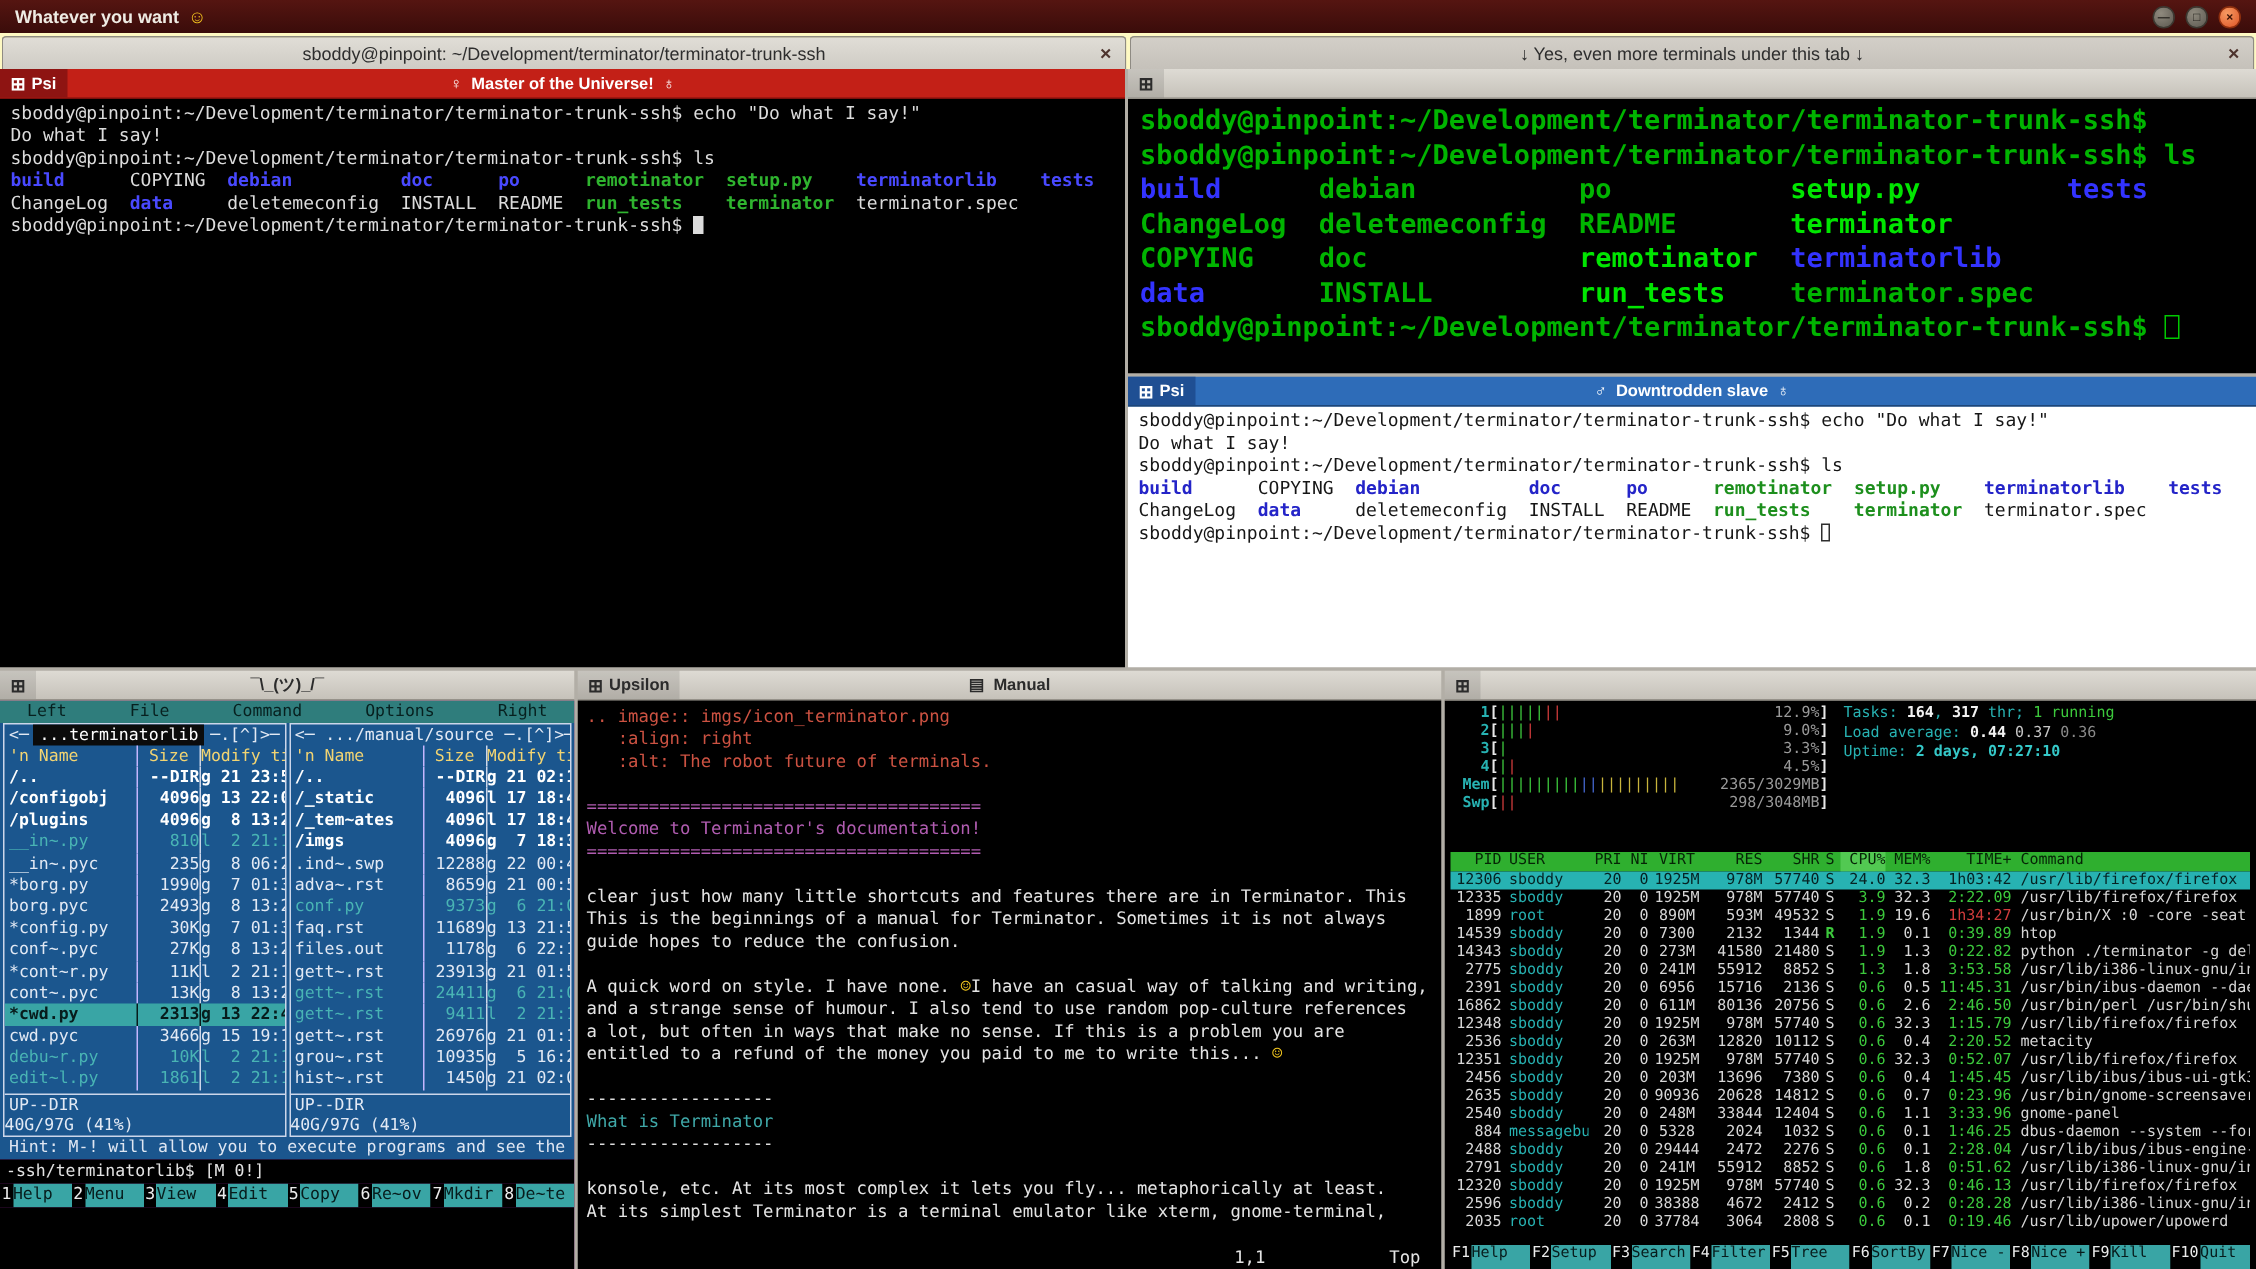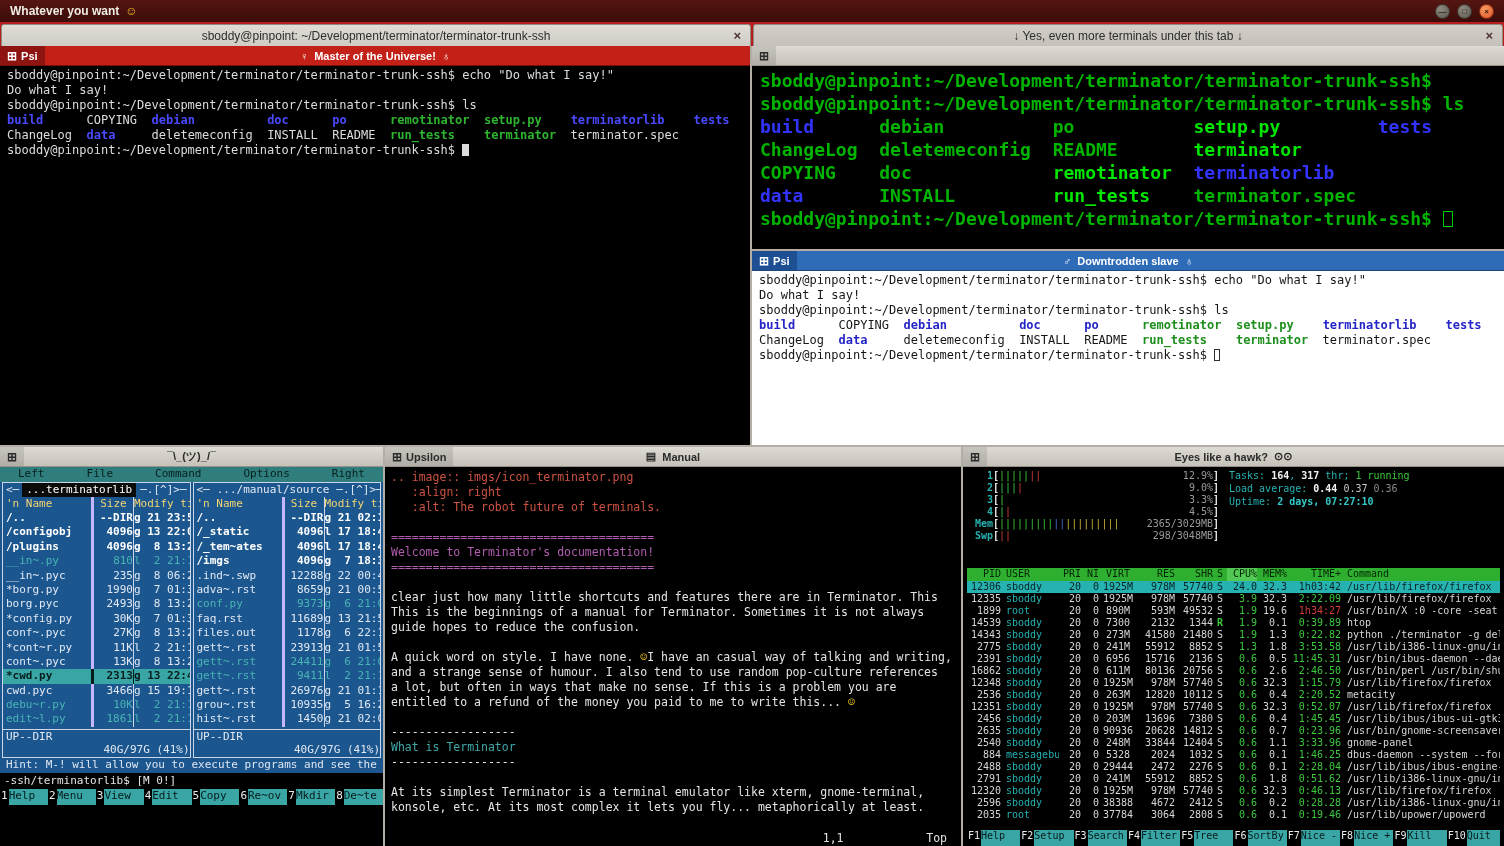--- a/index.html
+++ b/index.html
@@ -7,21 +7,21 @@
 body{position:relative;background:#b2aea6;font-family:"Liberation Sans",sans-serif;overflow:hidden}
 
 
 #win-titlebar{position:absolute;left:0;top:0;width:1504px;height:22px;background:linear-gradient(#551511,#3a0c0a);display:flex;align-items:center;padding:0 10px;color:#efece4;font-size:12px;font-weight:bold}
 #win-smiley{color:#f2c21e;margin-left:6px}
 #win-controls{margin-left:auto;display:flex;gap:7px;align-items:center}
 .wbtn{width:15px;height:15px;border-radius:50%;background:radial-gradient(circle at 35% 30%,#8f8a7e,#5c5850);border:1px solid #3c3831;display:flex;align-items:center;justify-content:center;font-size:8px;color:#26231e}
 .wbtn.close{background:radial-gradient(circle at 35% 30%,#f79a62,#dd5426);border-color:#8e2f0e;color:#3c1204}
 
 
-#tabbar{position:absolute;left:0;top:22px;width:1504px;height:24px;background:#b91c1c;display:flex;gap:2px;padding:2px 1px 0}
+#tabbar{position:absolute;left:0;top:22px;width:1504px;height:24px;background:#fef9c3;display:flex;gap:2px;padding:2px 1px 0}
 .tab{flex:1;position:relative;display:flex;align-items:center;justify-content:center;font-size:12px;color:#2e2e2e;background:linear-gradient(#d3cfc8,#c5c1ba);border:1px solid #8f8b83;border-bottom:none;border-radius:3px 3px 0 0;overflow:hidden}
 .tab.active{background:linear-gradient(#e0ddd6,#cfccc5)}
 .tab-close{position:absolute;right:9px;font-size:13px;color:#4e342e;font-weight:bold}
 
 
 .pane{position:absolute;display:flex;flex-direction:column;overflow:hidden}
 #pane-master{left:0;top:46px;width:750px;height:399px}
 #pane-magoo{left:752px;top:46px;width:752px;height:203px}
 #pane-slave{left:752px;top:251px;width:752px;height:194px}
 #pane-mc{left:0;top:447px;width:383px;height:399px}
@@ -57,31 +57,31 @@
 #mc-menubar{height:15px;flex:none;background:#2f7d7c;color:#07201f;display:flex;justify-content:space-between;padding:0 18px;align-items:center}
 #mc-main{background:#1b568e;padding:0 2px;flex:none}
 .mc-panels{display:flex;gap:2px;height:276px}
 .mc-panel{flex:1;border:1px solid #ccd6ea;display:flex;flex-direction:column;overflow:hidden}
 .mc-pathband{height:14px;flex:none;display:flex;align-items:center;gap:3px;padding:0 3px;white-space:pre;overflow:hidden}
 .mc-path{padding:12px 4px}
 .mc-path.active{background:#0b0b0b;color:#fff}
 .mc-suffix{margin-left:auto}
 .mc-cols{display:flex;height:14px;flex:none;color:#f2d472}
 .rn{width:88px;padding-left:3px;overflow:hidden;white-space:pre}
-.rs{width:42px;text-align:right;overflow:hidden;border-left:3px solid #c4b5fd;white-space:pre}
+.rs{width:42px;text-align:right;overflow:hidden;border-left:1px solid #c4b5fd;white-space:pre}
 .rt{flex:1;text-align:right;padding-right:3px;overflow:hidden;border-left:1px solid #ccd6ea;white-space:pre}
 .mc-cols .rs,.mc-cols .rt{text-align:center}
 .mc-rows{flex:1;overflow:hidden}
 .mc-row{display:flex;height:14.4px}
 .mc-row.dir{color:#fff;font-weight:bold}
 .mc-row.teal{color:#49b4b4}
 .mc-row.sel{background:#39a5a5;color:#071c1c;font-weight:bold}
 .mc-row.sel .rs,.mc-row.sel .rt{border-left-color:#071c1c}
 .mc-mini{height:14px;flex:none;border-top:1px solid #ccd6ea;padding-left:3px}
-.mc-free{height:14px;flex:none;text-align:right}
+.mc-free{height:14px;flex:none;text-align:left}
 #mc-hint{height:15px;color:#dfe6f2;padding-left:4px;display:flex;align-items:center;white-space:pre}
 #mc-cmdline{height:16px;flex:none;background:#000;color:#e4e4e4;display:flex;align-items:center;padding-left:4px;white-space:pre}
 #mc-keybar,#htop-keybar{height:16px;flex:none;background:#000;display:flex}
 .kb-item{flex:1;display:flex;overflow:hidden}
 .kb-key{color:#ececec;padding:0 1px}
 .kb-label{flex:1;background:#39a5a5;color:#071c1c}
 #mc-filler{flex:1;background:#000}
 
 
 #vim-body{background:#000;position:relative}
@@ -501,38 +501,34 @@
         <div class="tl">&nbsp;</div>
         <div class="tl"><span>A quick word on style. I have none. </span><span class="sg-emo">☺</span><span>I have an casual way of talking and writing,</span></div>
         <div class="tl"><span>and a strange sense of humour. I also tend to use random pop-culture references</span></div>
         <div class="tl"><span>a lot, but often in ways that make no sense. If this is a problem you are</span></div>
         <div class="tl"><span>entitled to a refund of the money you paid to me to write this... </span><span class="sg-emo">☺</span></div>
         <div class="tl">&nbsp;</div>
         <div class="tl"><span>------------------</span></div>
         <div class="tl"><span class="sg-cyn">What is Terminator</span></div>
         <div class="tl"><span>------------------</span></div>
         <div class="tl">&nbsp;</div>
+        <div class="tl"><span>konsole, etc. At its most complex it lets you fly... metaphorically at least.</span></div>
         <div class="tl"><span>At its simplest Terminator is a terminal emulator like xterm, gnome-terminal,</span></div>
-        <div class="tl"><span>konsole, etc. At its most complex it lets you fly... metaphorically at least.</span></div>
       </div>
     <div id="vim-status">
       <span id="vim-ruler">1,1</span>
       <span id="vim-top">Top</span>
     </div>
   </div>
 </div>
 
 <div class="pane" id="pane-htop">
   <div class="ptitle">
     <span class="chip">
       <span class="grid-icon">⊞</span>
-    </span>
-    <span class="center">
-      <span>Eyes like a hawk?</span>
-      <span>⊙⊙</span>
     </span>
   </div>
   <div class="pbody" id="htop-body">
     <div id="htop-top">
       <div id="htop-meters">
           <div class="m-row"><span class="m-lbl">1</span><span class="m-br">[</span><span class="m-box"><span class="m-bars"><span class="bar-g">|||||</span><span class="bar-r">||</span></span><span class="m-text">12.9%</span></span><span class="m-br">]</span></div>
           <div class="m-row"><span class="m-lbl">2</span><span class="m-br">[</span><span class="m-box"><span class="m-bars"><span class="bar-g">|||</span><span class="bar-r">|</span></span><span class="m-text">9.0%</span></span><span class="m-br">]</span></div>
           <div class="m-row"><span class="m-lbl">3</span><span class="m-br">[</span><span class="m-box"><span class="m-bars"><span class="bar-g">|</span></span><span class="m-text">3.3%</span></span><span class="m-br">]</span></div>
           <div class="m-row"><span class="m-lbl">4</span><span class="m-br">[</span><span class="m-box"><span class="m-bars"><span class="bar-g">|</span><span class="bar-r">|</span></span><span class="m-text">4.5%</span></span><span class="m-br">]</span></div>
           <div class="m-row"><span class="m-lbl">Mem</span><span class="m-br">[</span><span class="m-box"><span class="m-bars"><span class="bar-g">|||||||||</span><span class="bar-b">||</span><span class="bar-y">|||||||||</span></span><span class="m-text">2365/3029MB</span></span><span class="m-br">]</span></div>

